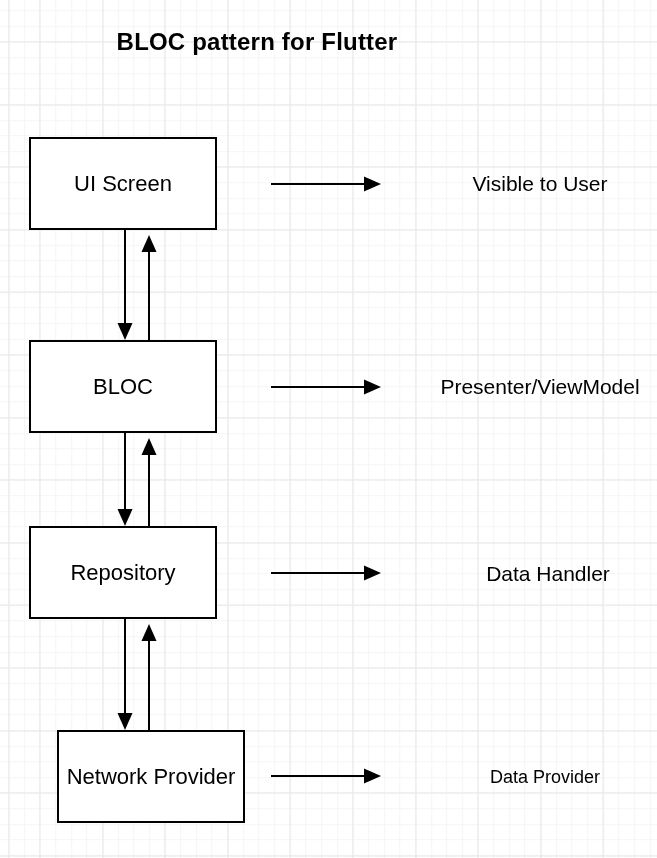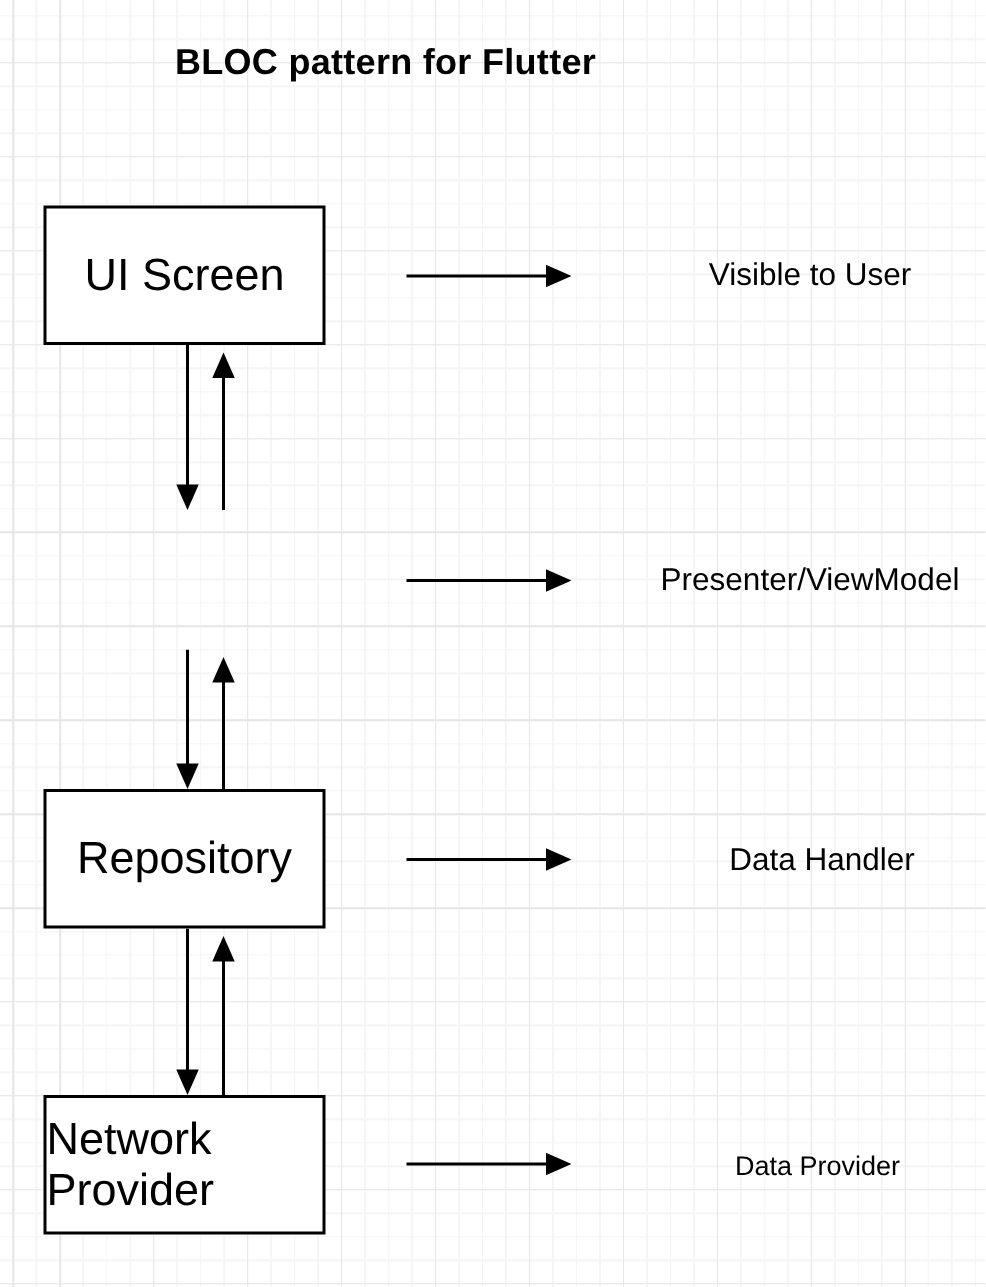--- a/index.html
+++ b/index.html
@@ -34,26 +34,26 @@
     position:absolute;
     left:29px;
     width:188px;
     height:93px;
     border:2px solid #000000;
     background:#ffffff;
     box-sizing:border-box;
     display:flex;
     align-items:center;
     justify-content:center;
-    font-size:30px;
+    font-size:22px;
   }
   .node-1{top:137px;}
   .node-2{top:340px;}
   .node-3{top:526px;justify-content:center;}
-  .node-4{top:730px;}
+  .node-4{top:730px;margin-left:28px;}
   .vconn{position:absolute; left:100px; width:70px;}
   .vconn-1{top:230px; height:110px;}
   .vconn-2{top:433px; height:93px;}
   .vconn-3{top:619px; height:111px;}
   .harrow{position:absolute; left:269px; width:116px; height:24px;}
   .harrow-1{top:172px;}
   .harrow-2{top:375px;}
   .harrow-3{top:561px;}
   .harrow-4{top:764px;}
   .annotation{
@@ -73,20 +73,23 @@
 </style>
 </head>
 <body>
 
 <div class="canvas">
 
   <h1 class="title">BLOC pattern for Flutter</h1>
 
   <div class="node node-1">
     <span>UI Screen</span>
+  </div>
+  <div class="node node-2">
+    <span>BLOC</span>
   </div>
   <div class="node node-3">
     <span>Repository</span>
   </div>
   <div class="node node-4">
     <span>Network Provider</span>
   </div>
 
   <svg class="vconn vconn-1" viewBox="0 0 70 110">
     <line x1="25" y1="0" x2="25" y2="94" stroke="#000" stroke-width="2"></line>

